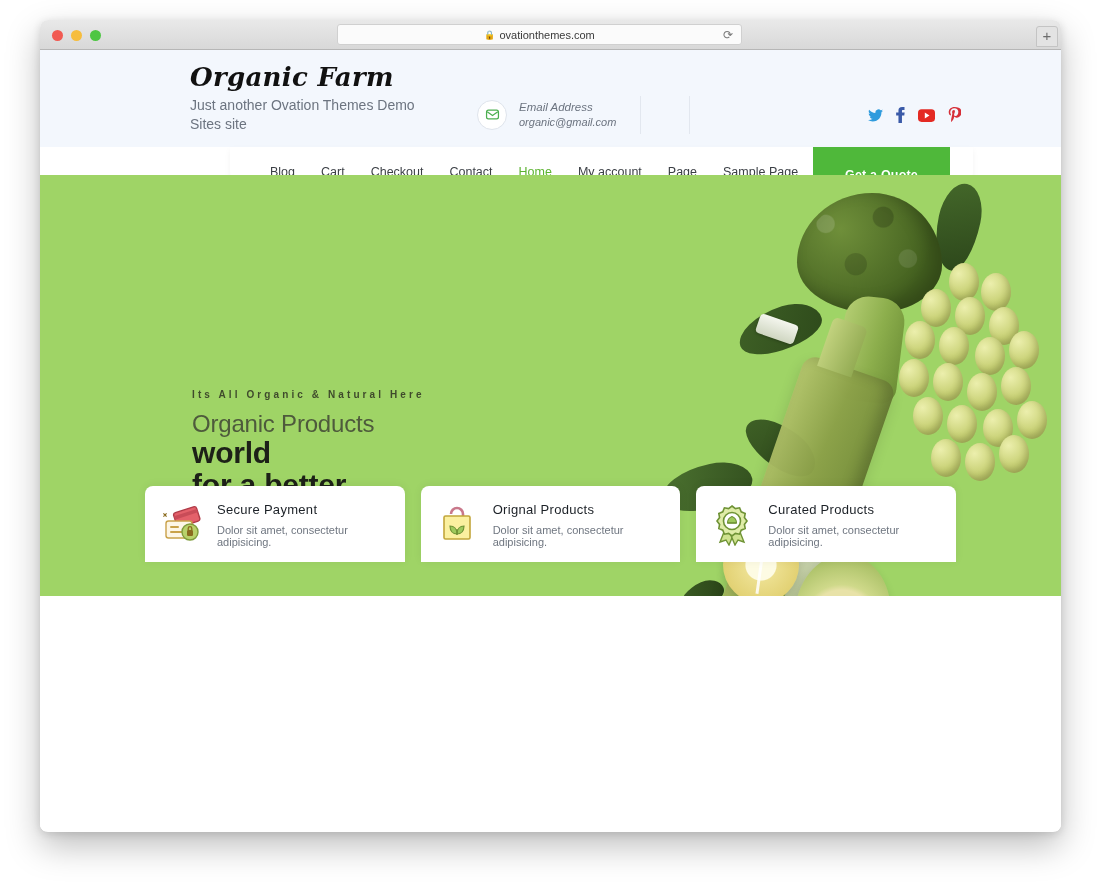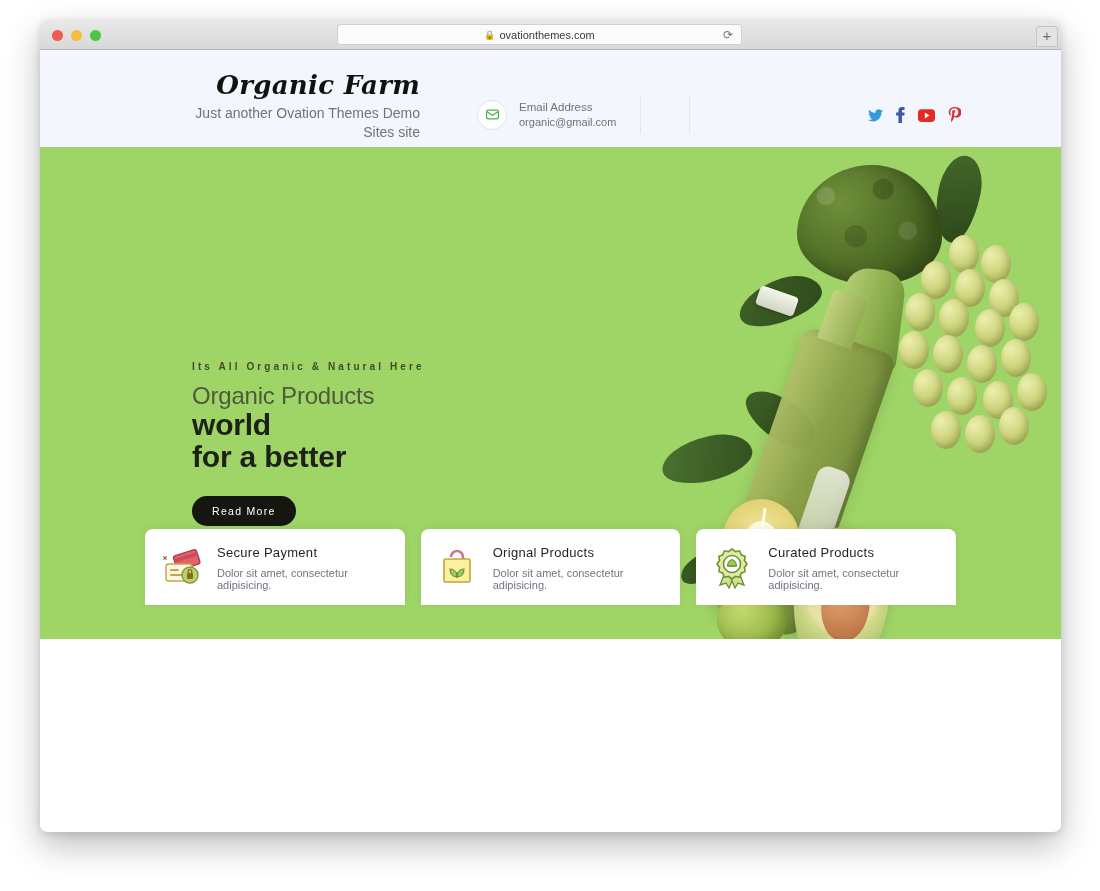--- a/index.html
+++ b/index.html
@@ -59,40 +59,40 @@
   
   .viewport { position: relative; width: 100%; height: 781px; background: #fff; overflow: hidden; }
 
   
   .site-header {
     position: relative;
     height: 97px;
     background: #f3f7fd;
     display: flex; align-items: center;
   }
-  .brand { position: absolute; left: 150px; top: 20px; width: 230px; text-align: right; }
+  .brand { position: absolute; left: 150px; top: 12px; width: 230px; text-align: left; }
   .brand-title {
     font-family: "DejaVu Serif", serif;
     font-weight: bold; font-style: italic;
     font-size: 26px; color: #111; letter-spacing: 0.3px;
   }
   .brand-tagline {
     margin-top: 4px;
     font-size: 14px; color: #6c7480; line-height: 1.35;
   }
 
   .contact-group { position: absolute; left: 437px; top: 46px; display: flex; align-items: center; }
   .contact-item { display: flex; align-items: center; }
   .circ-icon {
     width: 30px; height: 30px; border-radius: 50%;
     border: 1px solid #dfe4ec; background: #fff;
     display: flex; align-items: center; justify-content: center;
     color: #4caf50;
   }
-  .contact-text { margin-left: 12px; }
+  .contact-text { margin-left: 12px; font-style: italic; }
   .contact-label { font-size: 11.5px; color: #6c7480; line-height: 1.45; }
   .contact-value { font-size: 11px; color: #6c7480; line-height: 1.45; }
   .vsep { width: 1px; height: 38px; background: #e2e7ef; margin: 0 24px; }
 
   .social { position: absolute; left: 828px; top: 57px; display: flex; gap: 13px; align-items: center; }
   .social span { display: inline-flex; align-items: center; justify-content: center; }
 
   
   .nav-band { position: relative; height: 0; }
   .nav-white-strip {
@@ -118,23 +118,24 @@
     background: #4fb83a;
     border-radius: 0 0 28px 28px;
     color: #fff; font-size: 12.5px; font-weight: bold;
     display: flex; align-items: center; justify-content: center;
     letter-spacing: 0.2px; cursor: pointer;
   }
 
   
   .hero {
     position: relative;
-    height: 492px;
+    height: 421px;
     background: #9fd466;
     overflow: hidden;
+    margin-top: 28px;
   }
   .hero-copy { position: absolute; left: 152px; top: 214px; width: 320px; }
   .eyebrow {
     font-size: 10px; font-weight: bold; color: #3f4a2c;
     letter-spacing: 3.1px; margin-bottom: 11px;
   }
   .h1-light {
     font-size: 24px; font-weight: 300; color: #4e5a3c;
     line-height: 1.08; letter-spacing: -0.2px;
   }

